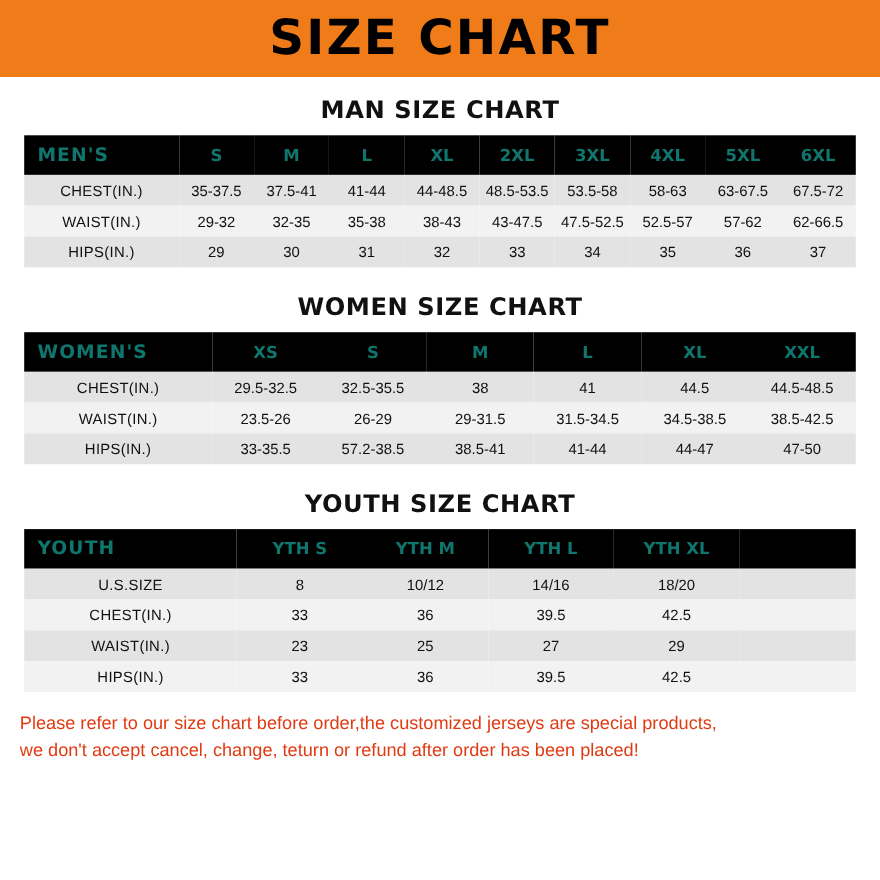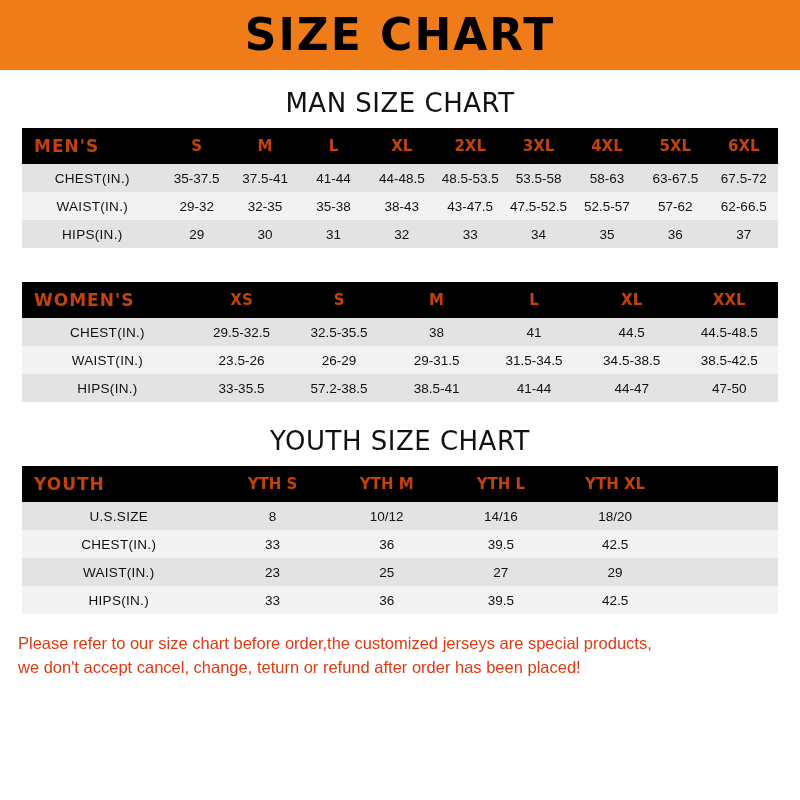--- a/index.html
+++ b/index.html
@@ -33,22 +33,22 @@
     font-weight: bold;
     font-size: 44px;
     letter-spacing: 2px;
     color: #000000;
     line-height: 1;
   }
   
   .section-title {
     text-align: center;
     font-family: "DejaVu Sans", sans-serif;
-    font-weight: normal;
-    font-size: 26px;
+    font-weight: bold;
+    font-size: 22px;
     color: #111111;
     letter-spacing: 0.5px;
   }
   .section {
     padding: 0 22px;
   }
   table.chart {
     border-collapse: collapse;
     width: 100%;
     table-layout: fixed;
@@ -58,21 +58,21 @@
     font-size: 13.5px;
     color: #111111;
     padding: 0;
     height: 28px;
     font-family: "Liberation Sans", sans-serif;
   }
   table.chart thead tr {
     background: #000000;
   }
   table.chart thead th {
-    color: #c2410c;
+    color: #0f766e;
     font-size: 15px;
     height: 36px;
     font-family: "DejaVu Sans", sans-serif;
     font-weight: bold;
   }
   table.chart thead th.rowlabel {
     text-align: left;
     padding-left: 12px;
     font-size: 17px;
     letter-spacing: 1px;
@@ -162,20 +162,21 @@
           <td>36</td>
           <td>37</td>
         </tr>
       </tbody>
     </table>
   </div>
 
   <div class="spacer-24"></div>
 
   <div class="section">
+    <div class="section-title">WOMEN SIZE CHART</div>
     <div class="spacer-10"></div>
     <table class="chart">
       <thead>
         <tr>
           <th class="rowlabel" style="width:21%">WOMEN'S</th>
           <th>XS</th>
           <th>S</th>
           <th>M</th>
           <th>L</th>
           <th>XL</th>

